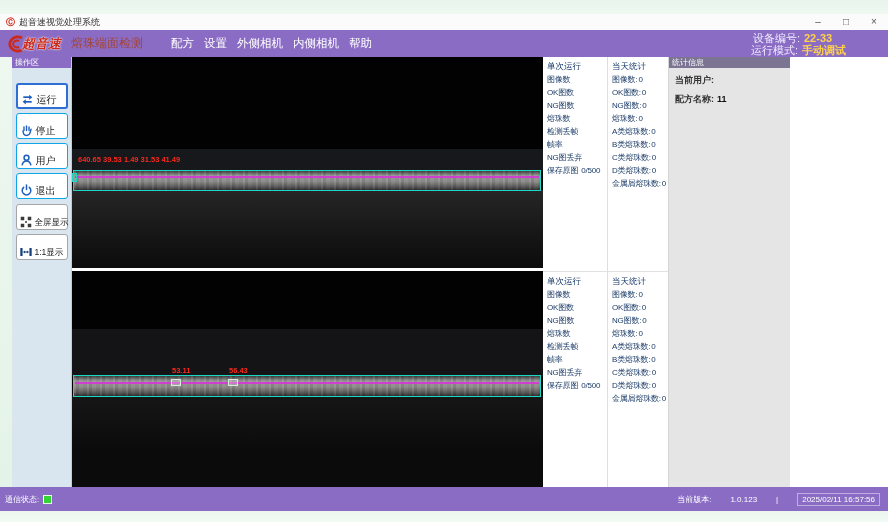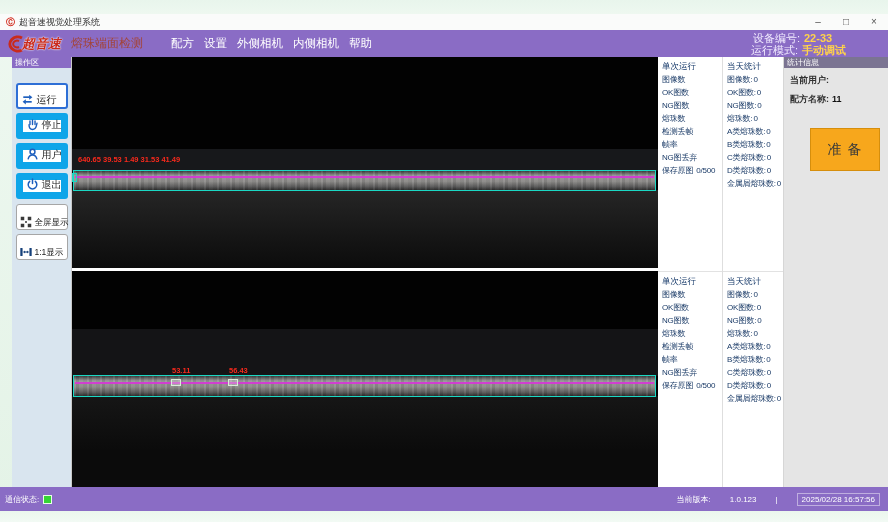--- a/index.html
+++ b/index.html
@@ -38,26 +38,26 @@
   
   .sidebar{width:60px;height:430px;background:#d9e5ef;border-right:1px solid #c9c9c9;box-sizing:border-box;flex:none;}
   .sidebar-head{height:11px;background:#8a6cc5;color:#fff;font-size:8px;line-height:11px;padding-left:3px;}
   .sbtn{width:52px;height:26px;margin:4px auto 0;background:#fff;border-radius:3px;
         display:flex;align-items:flex-end;justify-content:flex-start;gap:2px;padding:0 2px;box-sizing:border-box;
         cursor:default;}
   .sbtn svg{flex:none;}
   .sbtn .lbl{font-size:10px;color:#222;white-space:nowrap;}
   .sbtn.small .lbl{font-size:8.5px;}
   .sbtn.run{border:2px solid #2e6fd6;margin-top:15px;}
-  .sbtn.blue{border:7px solid #0ea5e9;}
+  .sbtn.blue{border:1px solid #0ea5e9;}
   .sbtn.gray{border:1px solid #a6a6a6;margin-top:5px;}
   .sbtn.gray2{border:1px solid #a6a6a6;}
 
   
-  .viewport{width:586px;height:430px;flex:none;display:flex;flex-direction:column;background:#fff;}
+  .viewport{width:471px;height:430px;flex:none;display:flex;flex-direction:column;background:#fff;}
   .campanel{position:relative;background:#020202;overflow:hidden;}
   .campanel.top{height:211px;margin-bottom:3px;}
   .campanel.bottom{height:216px;}
   .band{position:absolute;left:0;right:0;}
   .strip{position:absolute;left:2px;right:3px;
          background:linear-gradient(180deg,#3d3d3d 0%,#9b9b9b 25%,#8e8c8a 55%,#5c5c5c 82%,#2e2e2e 100%);
          outline:1px solid #1bd8c4;}
   .strip .tex{position:absolute;inset:0;opacity:.5;
       background:repeating-linear-gradient(90deg,rgba(255,255,255,.14) 0 2px,rgba(0,0,0,.18) 2px 5px,rgba(255,255,255,.04) 5px 9px,rgba(0,0,0,.08) 9px 13px);}
   .mline{position:absolute;left:1px;right:1px;height:2px;background:#d43ad4;opacity:.95;}
@@ -296,31 +296,30 @@
     </div>
 
     <div class="rpanel">
       <div class="rp-head">统计信息</div>
       <div class="rp-row">
         <span>当前用户:</span>
       </div>
       <div class="rp-row">
         <span>配方名称:</span><span class="val">11</span>
       </div>
-      <button class="btn-prepare">准备</button>
     </div>
 
   </div>
 
   <div class="statusbar">
     <span class="sb-left">
       <span>通信状态:</span>
       <span class="sb-dot"></span>
     </span>
     <span class="sb-right">
       <span>当前版本:</span>
       <span>1.0.123</span>
       <span>|</span>
-      <span class="dt">2025/02/28 16:57:56</span>
+      <span class="dt">2025/02/11 16:57:56</span>
     </span>
   </div>
 
 </div>
 
 </body></html>

